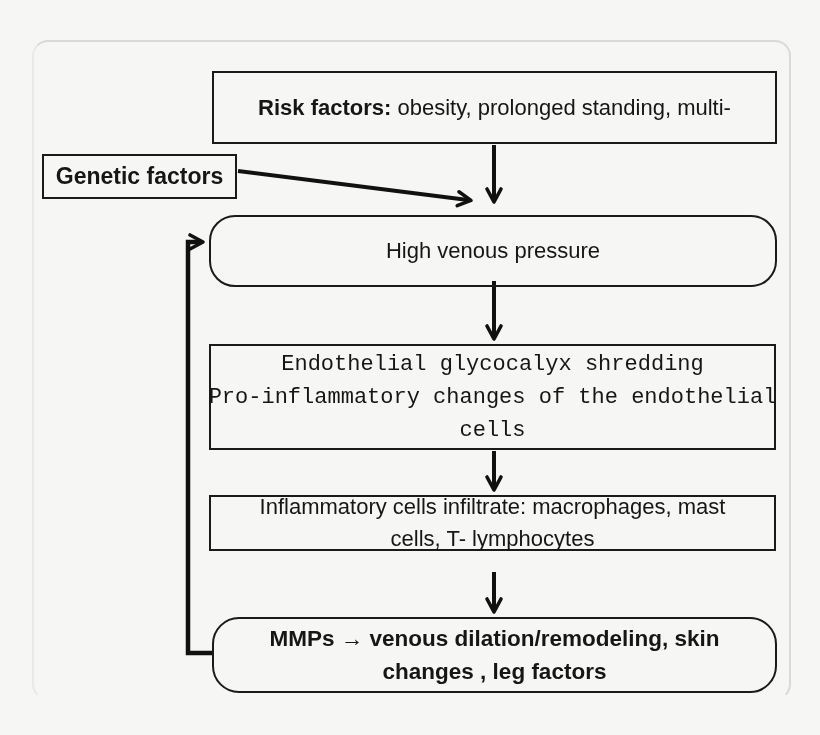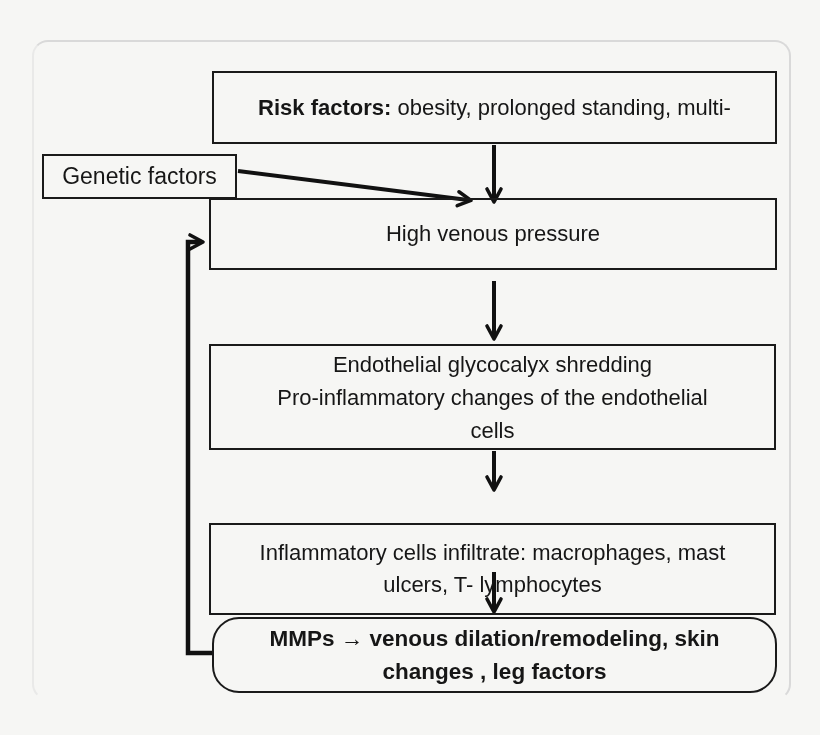--- a/index.html
+++ b/index.html
@@ -48,24 +48,24 @@
     background: transparent;
     display: flex;
     flex-direction: column;
     justify-content: center;
     align-items: center;
     text-align: left;
   }
   .fc-box .line { white-space: nowrap; }
   .bold { font-weight: bold; }
   .box-risk      { left: 212px; top:  71px; width: 565px; height: 73px;  font-size: 22px; line-height: 30px; }
-  .box-genetic   { left:  42px; top: 154px; width: 195px; height: 45px;  font-size: 23px; font-weight: normal; }
-  .box-pressure  { left: 209px; top: 198px; width: 568px; height: 72px;  font-size: 22px; line-height: 30px; }
-  .box-endo      { left: 209px; top: 344px; width: 567px; height: 106px; font-size: 22px; line-height: 33px; }
-  .box-inflam    { left: 209px; top: 523px; width: 567px; height: 92px;  font-size: 22px; line-height: 32px; }
+  .box-genetic   { left:  42px; top: 154px; width: 195px; height: 45px;  font-size: 23px; font-weight: bold; }
+  .box-pressure  { left: 209px; top: 215px; width: 568px; height: 72px;  font-size: 22px; line-height: 30px; border-radius: 26px; }
+  .box-endo      { left: 209px; top: 344px; width: 567px; height: 106px; font-size: 22px; line-height: 33px; font-family: Liberation Mono, monospace; }
+  .box-inflam    { left: 209px; top: 495px; width: 567px; height: 56px;  font-size: 22px; line-height: 32px; }
   .box-mmps      { left: 212px; top: 617px; width: 565px; height: 76px;  font-size: 22.5px; line-height: 33px; font-weight: bold; border-radius: 27px; }
 </style>
 </head>
 <body>
 
 <div class="canvas">
 
   <div class="card"></div>
 
   <svg class="arrows" viewBox="0 0 820 735" xmlns="http://www.w3.org/2000/svg">
@@ -95,21 +95,21 @@
   </div>
 
   <div class="fc-box box-endo">
     <div class="line">Endothelial glycocalyx shredding</div>
     <div class="line">Pro-inflammatory changes of the endothelial</div>
     <div class="line">cells</div>
   </div>
 
   <div class="fc-box box-inflam">
     <div class="line">Inflammatory cells infiltrate: macrophages, mast</div>
-    <div class="line">ulcers, T- lymphocytes</div>
+    <div class="line">cells, T- lymphocytes</div>
   </div>
 
   <div class="fc-box box-mmps">
     <div class="line">MMPs → venous dilation/remodeling, skin</div>
     <div class="line">changes , leg factors</div>
   </div>
 
 </div>
 
 </body></html>

